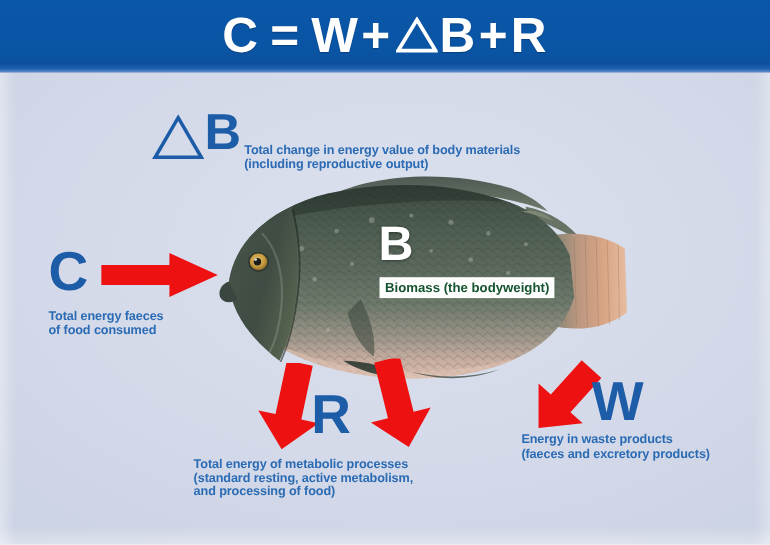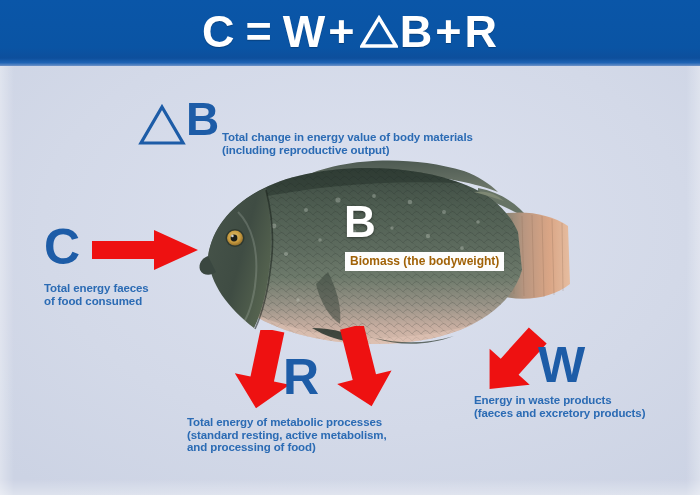--- a/index.html
+++ b/index.html
@@ -112,33 +112,33 @@
     width: 418px; height: 200px;
   }
   #b-letter {
     position: absolute; left: 344px; top: 200px;
     font-size: 44px; color: #ffffff; font-weight: bold; line-height: 1;
     text-shadow: 0 1px 3px rgba(0,0,0,.45);
   }
   #b-caption {
     position: absolute; left: 345px; top: 252px;
     background: #fdfdfd;
-    color: #a16207;
+    color: #14532d;
     font-weight: bold;
     font-size: 12px;
     line-height: 14px;
     padding: 2px 5px 3px 5px;
     white-space: nowrap;
   }
 
   
   #r-arrow-left  { position: absolute; left: 232px; top: 330px; width: 72px; height: 82px; }
   #r-arrow-right { position: absolute; left: 324px; top: 326px; width: 72px; height: 84px; }
   #r-letter { left: 283px; top: 352px; font-size: 50px; }
-  #r-caption{ left: 176px; top: 416px; width: 310px; margin-left: 11px; }
+  #r-caption{ left: 176px; top: 416px; width: 310px; }
 
   
   #w-arrow  { position: absolute; left: 474px; top: 326px; width: 78px; height: 74px; }
   #w-letter { left: 538px; top: 340px; font-size: 50px; }
   #w-caption{ left: 474px; top: 394px; width: 230px; }
 </style>
 </head>
 <body>
 
 <div id="diagram">

